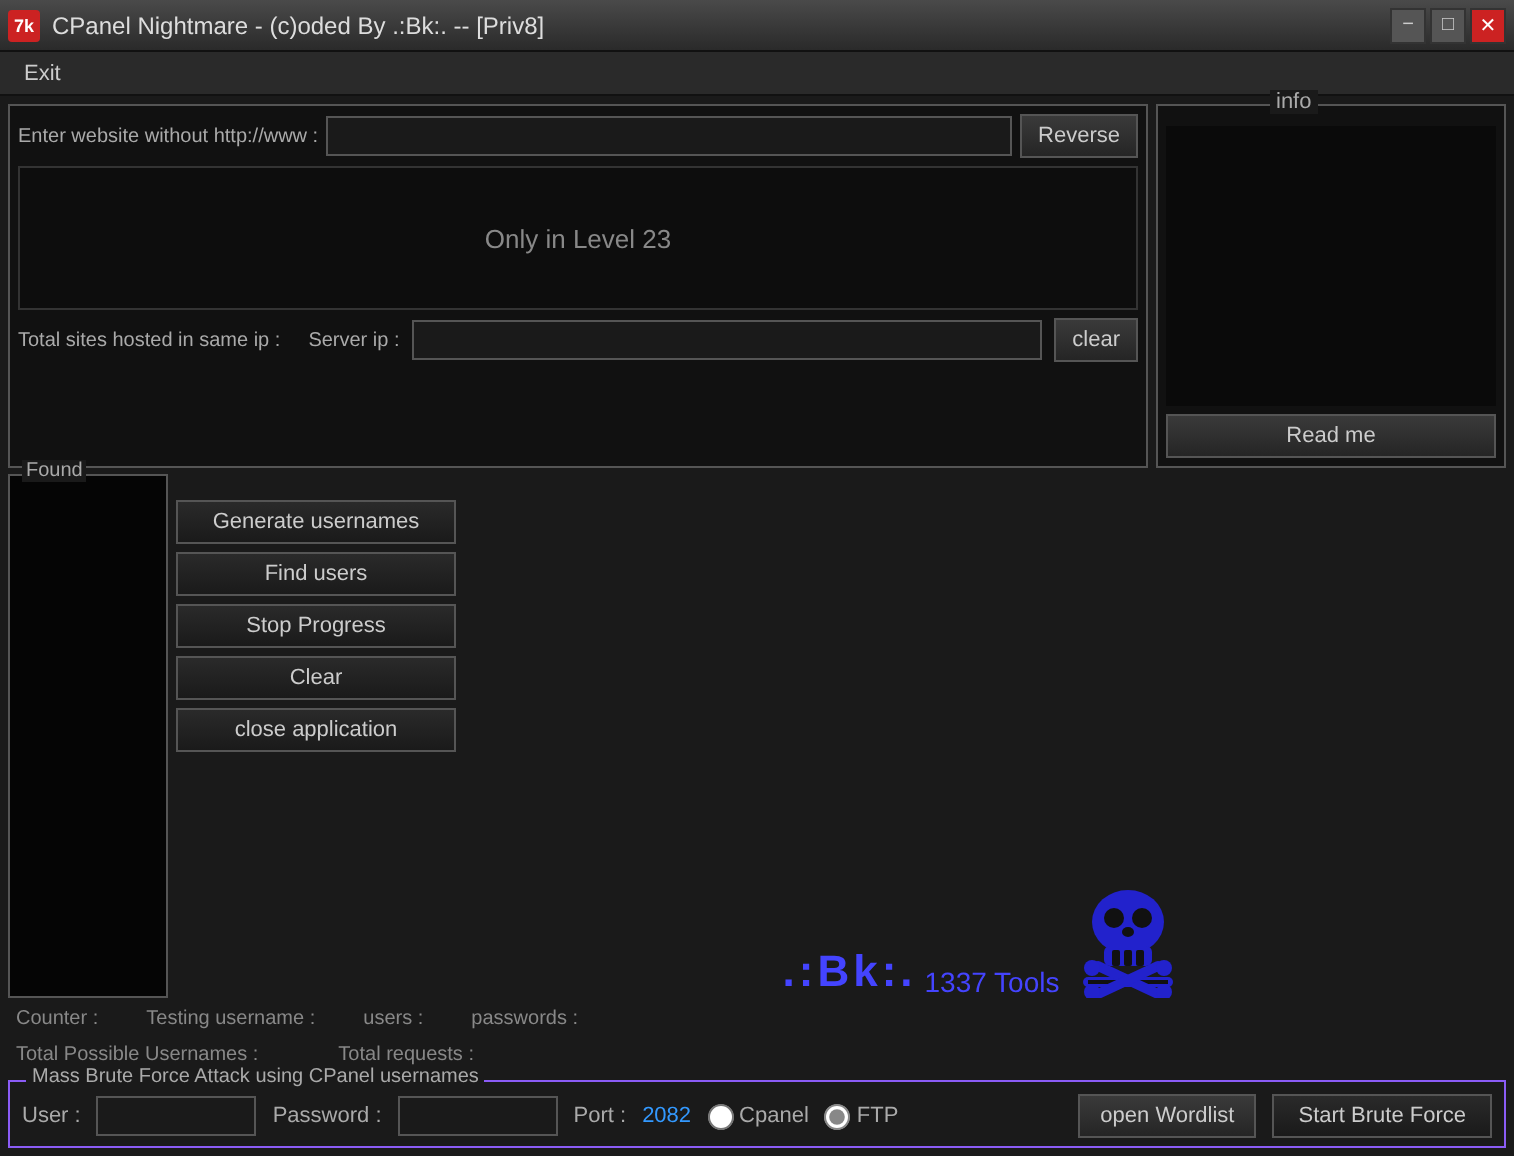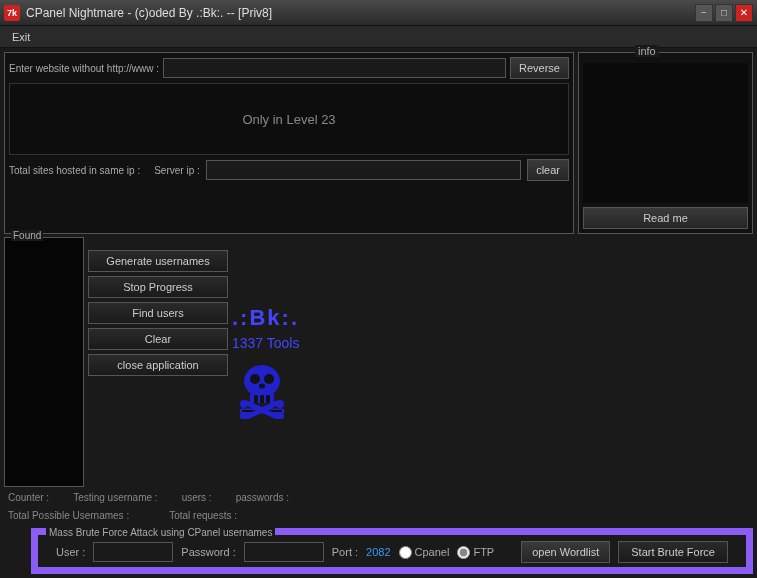--- a/index.html
+++ b/index.html
@@ -221,22 +221,22 @@
       padding: 4px 16px;
       cursor: pointer;
       font-size: 11px;
       width: 140px;
       text-align: center;
     }
     
     .skull-area {
       flex: 1;
       display: flex;
-      flex-direction: column;
-      align-items: flex-start;
+      flex-direction: row;
+      align-items: flex-end;
       justify-content: center;
       gap: 4px;
     }
     .bk-text {
       color: #4444ff;
       font-size: 22px;
       font-weight: bold;
       letter-spacing: 2px;
     }
     .tools-text {
@@ -266,25 +266,24 @@
     
     .counter-row {
       display: flex;
       gap: 12px;
       padding: 2px 4px;
       font-size: 10px;
       color: #888;
     }
     
     .brute-section {
-      border: 7px solid #8b5cf6;
-      padding: 6px 18px 4px;
+      border: 1px solid #8b5cf6;
+      padding: 6px 6px 4px;
       position: relative;
       margin-top: 2px;
-      margin-left: 27px;
     }
     .brute-section-label {
       position: absolute;
       top: -8px;
       left: 8px;
       background: #1a1a1a;
       padding: 0 3px;
       font-size: 10px;
       color: #aaa;
     }
@@ -399,22 +398,22 @@
   <div class="mid-section">
 
 
     <div class="found-box" style="position:relative;">
       <span class="found-label">Found</span>
       <textarea class="list-box" style=""></textarea>
     </div>
 
     <div class="action-buttons">
       <button class="action-btn">Generate usernames</button>
+      <button class="action-btn">Find users</button>
       <button class="action-btn">Stop Progress</button>
-      <button class="action-btn">Find users</button>
       <button class="action-btn">Clear</button>
       <button class="action-btn">close application</button>
     </div>
 
     <div class="skull-area">
       <span class="bk-text">.:Bk:.</span>
       <span class="tools-text">1337 Tools</span>
 
       <svg class="skull-svg" width="60" height="60" viewBox="0 0 60 60">
 

